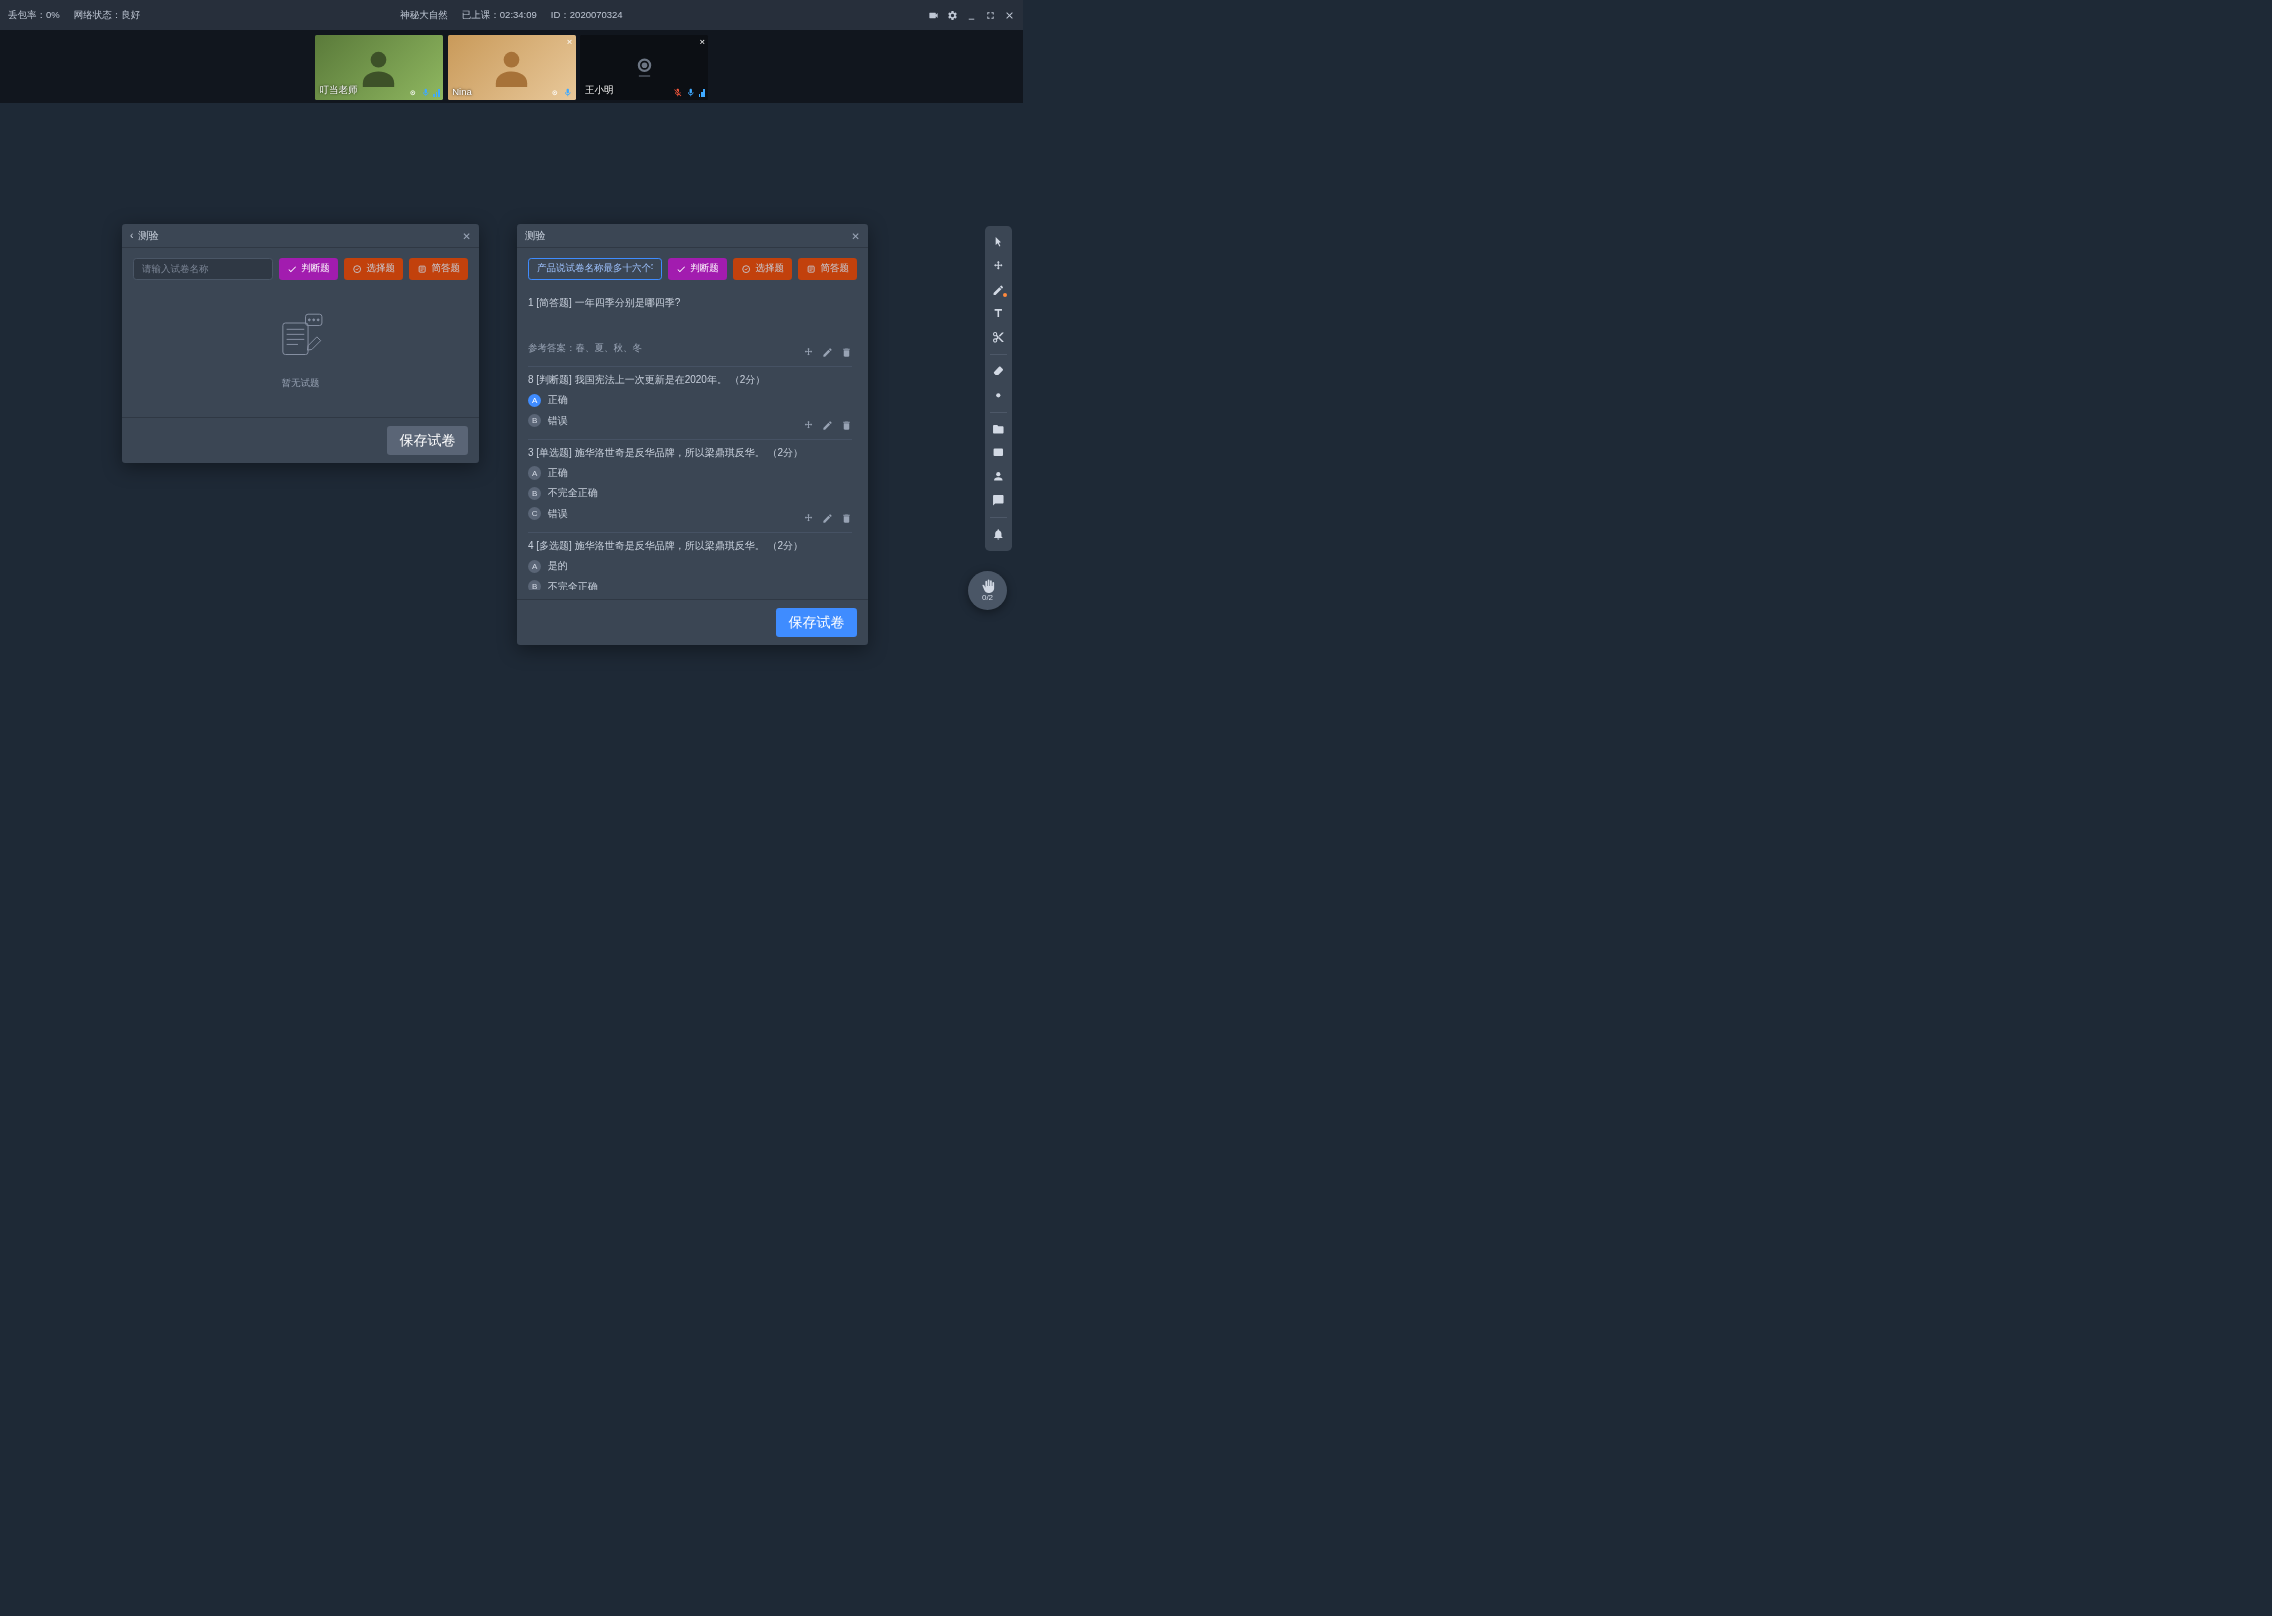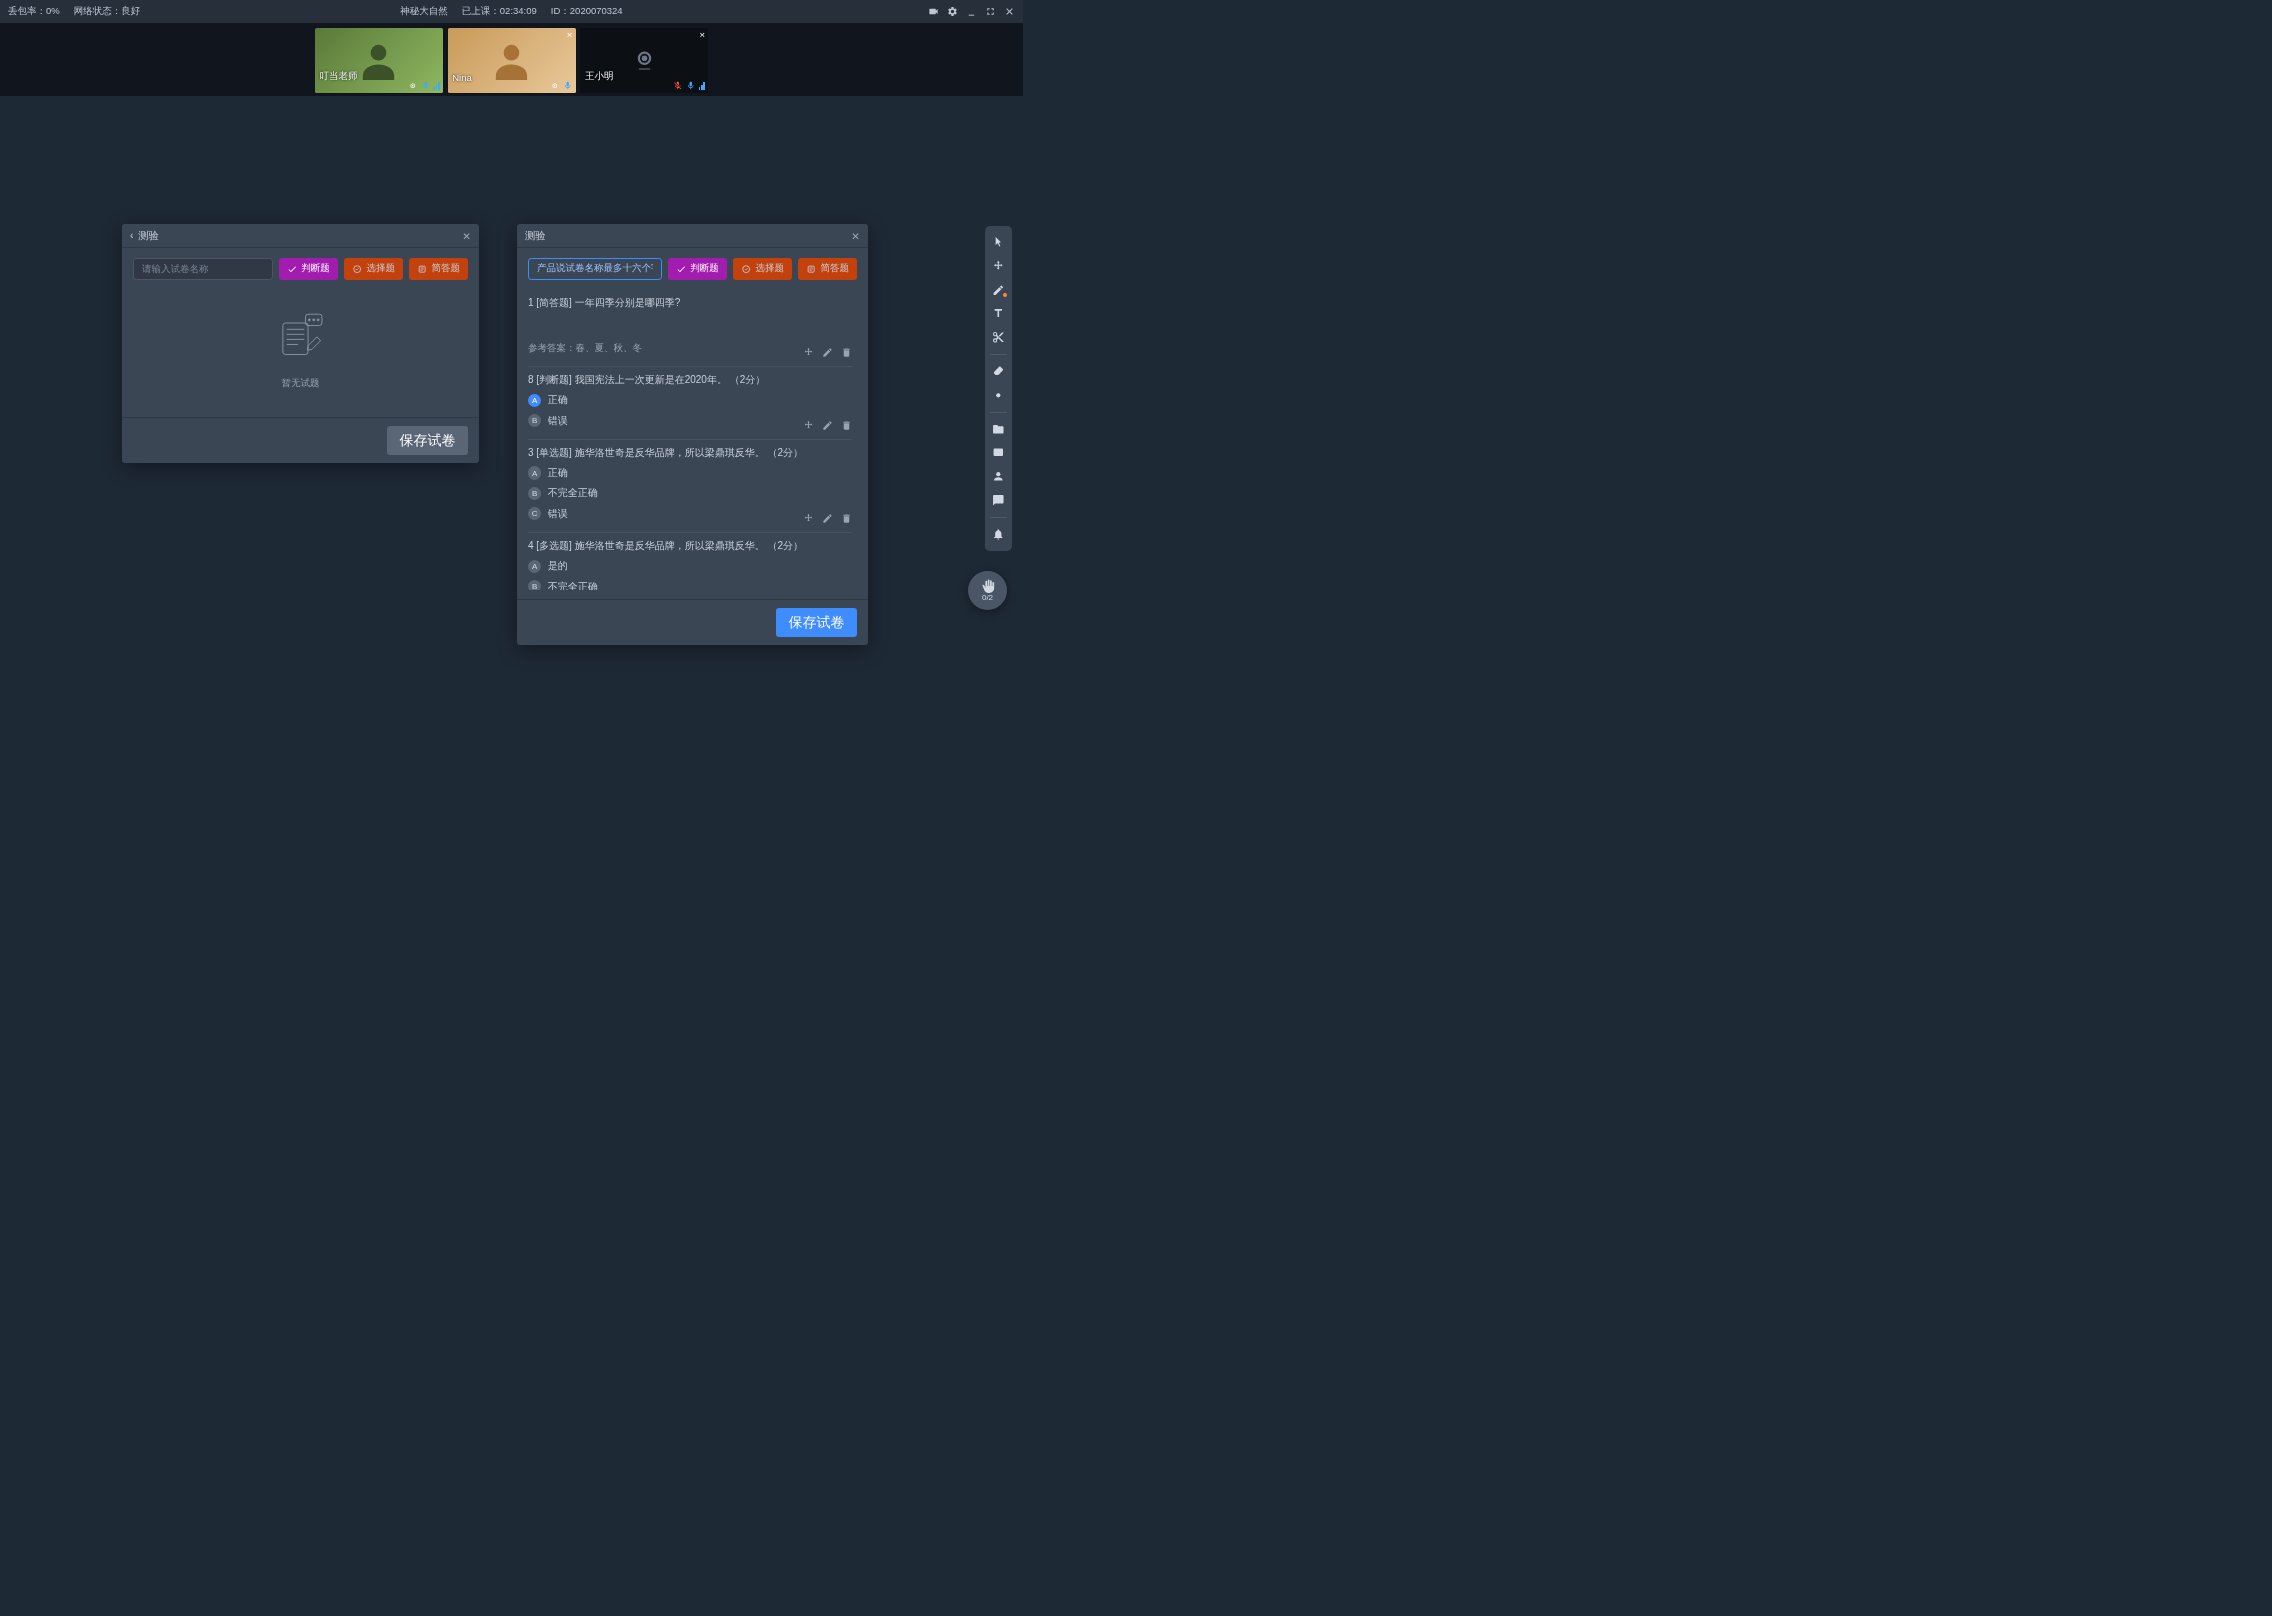--- a/index.html
+++ b/index.html
@@ -9,21 +9,21 @@
   background: #1e2936;
   font-family: "Microsoft YaHei", "PingFang SC", sans-serif;
   color: #c8d0dc;
   font-size: 10.3px;
   overflow: hidden;
   position: relative;
 }
 
 
 .topbar {
-  height: 23px;
+  height: 30px;
   background: #272f3b;
   display: flex;
   align-items: center;
   padding: 0 8px;
   font-size: 9.5px;
   color: #bfc7d4;
 }
 .topbar .left { display: flex; gap: 14px; }
 .topbar .center { position: absolute; left: 50%; transform: translateX(-50%); display: flex; gap: 14px; }
 .topbar .right { margin-left: auto; display: flex; gap: 8px; align-items: center; }
@@ -42,21 +42,21 @@
   width: 128px;
   height: 65px;
   background: #0c0f14;
   position: relative;
   border-radius: 1.6px;
   overflow: hidden;
 }
 .tile .img { width: 100%; height: 100%; }
 .tile .name {
   position: absolute;
-  bottom: 10px;
+  bottom: 3px;
   left: 4.7px;
   font-size: 9.5px;
   color: #fff;
   text-shadow: 0 0 2.4px #000;
 }
 .tile .close {
   position: absolute;
   top: 1.6px;
   right: 3.2px;
   color: #fff;

